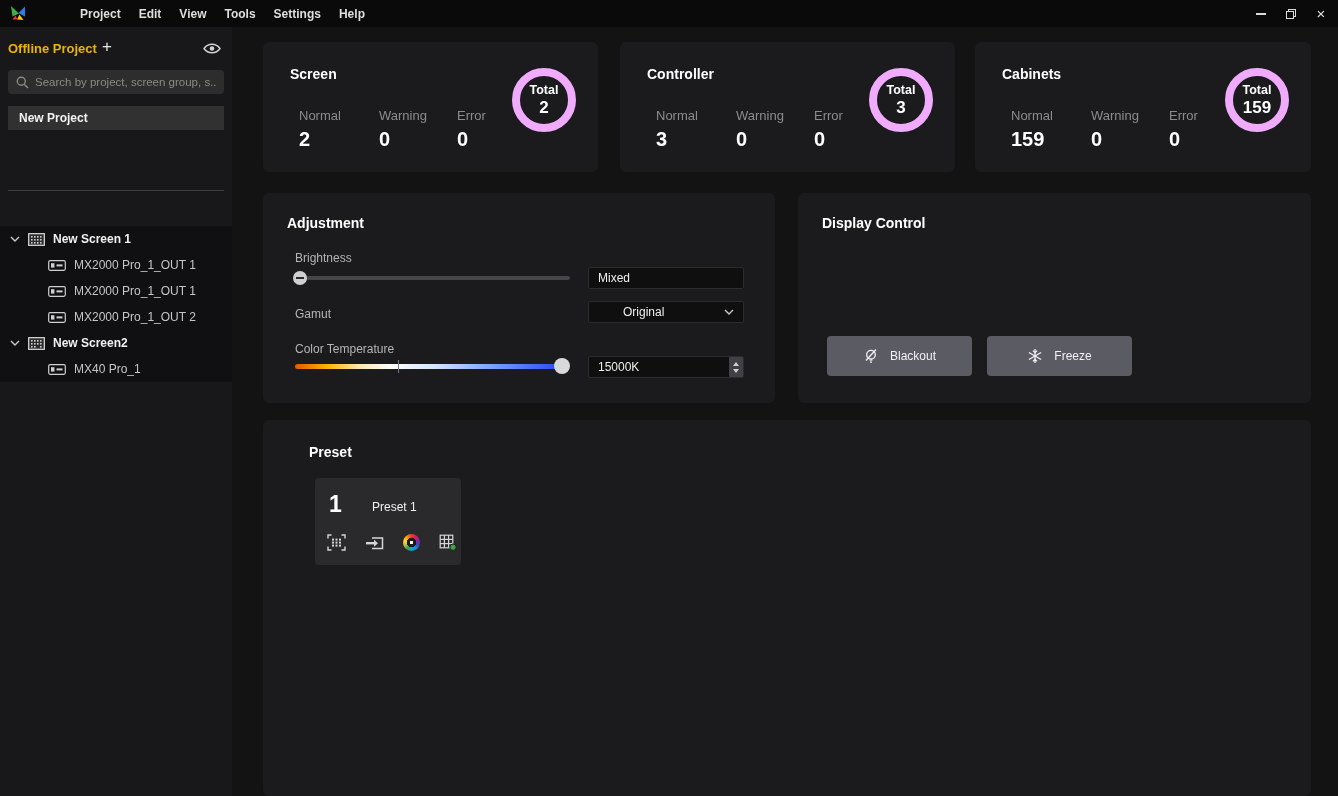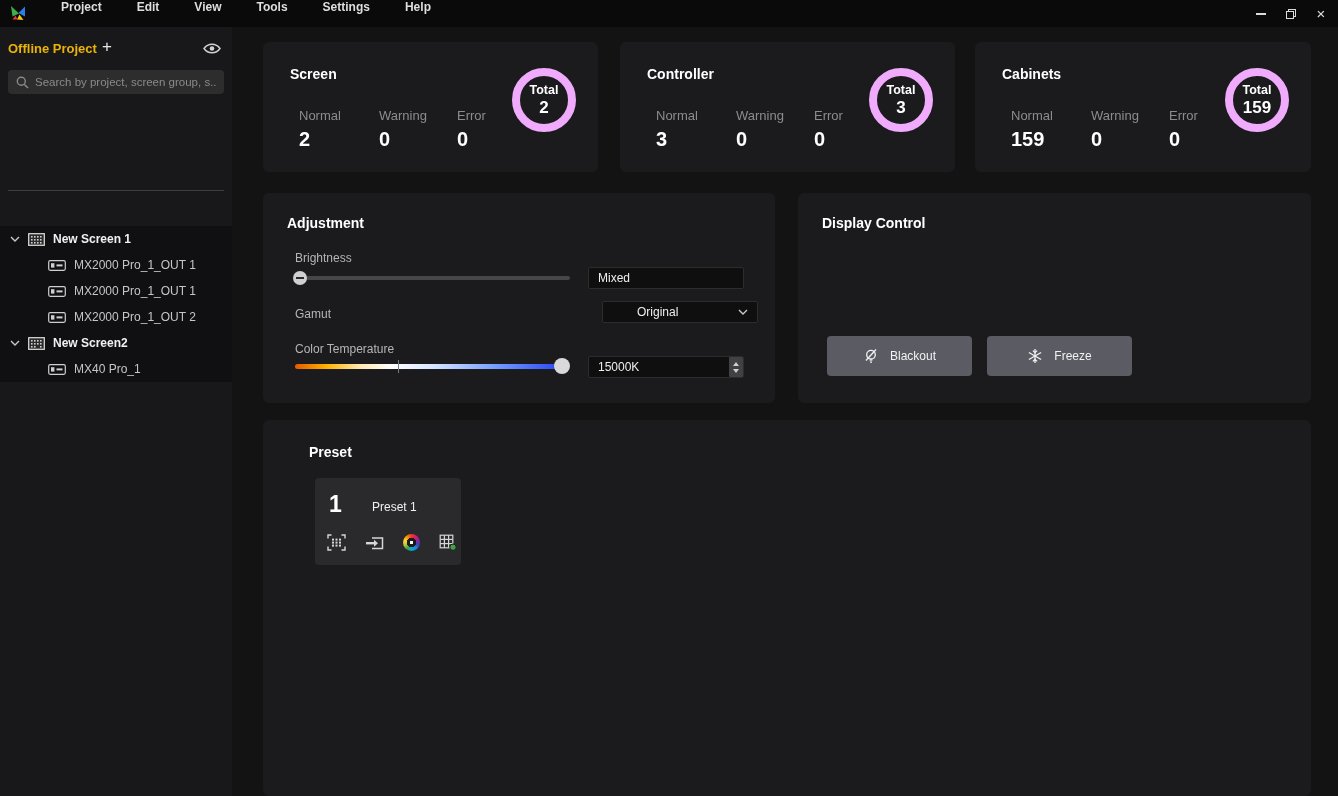--- a/index.html
+++ b/index.html
@@ -2,21 +2,21 @@
 <html><head>
 <meta charset="utf-8">
 <style>
   * { margin:0; padding:0; box-sizing:border-box; }
   html,body { background:#0c0c0c; font-family:"Liberation Sans", sans-serif; }
   .app { position:relative; width:1338px; height:796px; background:#131313; overflow:hidden; color:#e8e8e8; }
 
   
   .menubar { position:absolute; left:0; top:0; width:1338px; height:27px; background:#0a0a0a; }
   .logo { position:absolute; left:9px; top:4px; width:18px; height:18px; }
-  .menu-items { position:absolute; left:61px; top:0; height:27px; display:flex; gap:35px; }
+  .menu-items { position:absolute; left:80px; top:0; height:27px; display:flex; gap:18px; align-items:center; }
   .menu-item { font-size:12px; font-weight:bold; color:#dedede; cursor:default; }
   .win-controls { position:absolute; right:2px; top:0; height:27px; display:flex; }
   .win-btn { width:30px; height:27px; display:flex; align-items:center; justify-content:center; color:#e0e0e0; }
   .min-glyph { width:10px; height:2px; background:#dcdcdc; }
   .close-glyph { font-size:15px; line-height:1; }
 
   
   .sidebar { position:absolute; left:0; top:27px; width:232px; height:769px; background:#18181a; }
   .sb-header { position:absolute; left:0; top:8px; width:232px; height:28px; }
   .sb-title { position:absolute; left:8px; top:6px; font-size:13px; font-weight:bold; color:#eab308; }
@@ -126,20 +126,23 @@
     </div>
 
     <div class="sb-search">
       <svg width="13" height="13" viewBox="0 0 13 13">
         <circle cx="5.3" cy="5.3" r="4" fill="none" stroke="#8a8a8a" stroke-width="1.4"></circle>
         <line x1="8.4" y1="8.4" x2="12" y2="12" stroke="#8a8a8a" stroke-width="1.4"></line>
       </svg>
       <input type="text" placeholder="Search by project, screen group, s..." style="">
     </div>
 
+    <div class="sb-newproject">
+      <span>New Project</span>
+    </div>
 
     <div class="sb-sep"></div>
 
 
     <div class="sb-tree">
       <div class="tree-row tree-screen">
         <svg width="10" height="6" viewBox="0 0 10 6">
             <path d="M1 1 L5 5 L9 1" fill="none" stroke="#c8c8c8" stroke-width="1.4"></path>
           </svg>
         <svg width="17" height="13" viewBox="0 0 17 13">
@@ -287,21 +290,21 @@
   <div class="panel" style="left:263px; top:193px; width:512px; height:210px;">
     <div class="panel-title">Adjustment</div>
 
     <div class="adj-label" style="left:32px; top:58px;">Brightness</div>
     <div class="slider-track" style="left:32px; top:83px; width:275px;">
       <div class="handle h-bright"></div>
     </div>
     <input class="field" style="left: 325px; top: 74px;" type="text" value="Mixed">
 
     <div class="adj-label" style="left:32px; top:114px;">Gamut</div>
-    <div class="field select-box" style="left:339px; top:108px;padding-left:34px;">
+    <div class="field select-box" style="left:325px; top:108px;padding-left:34px;">
       <span>Original</span>
       <svg width="10" height="6" viewBox="0 0 10 6">
           <path d="M1 1 L5 5 L9 1" fill="none" stroke="#c8c8c8" stroke-width="1.4"></path>
         </svg>
     </div>
 
     <div class="adj-label" style="left:32px; top:149px;">Color Temperature</div>
     <div class="ct-track" style="left:32px; top:171px; width:269px;">
       <div class="ct-tick"></div>
       <div class="handle h-ct"></div>

